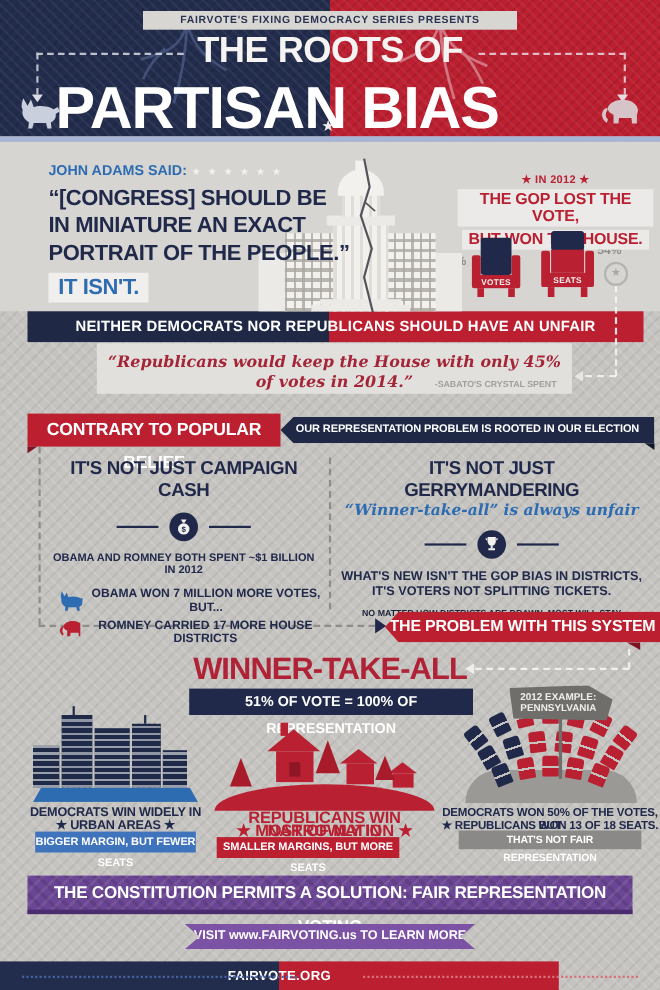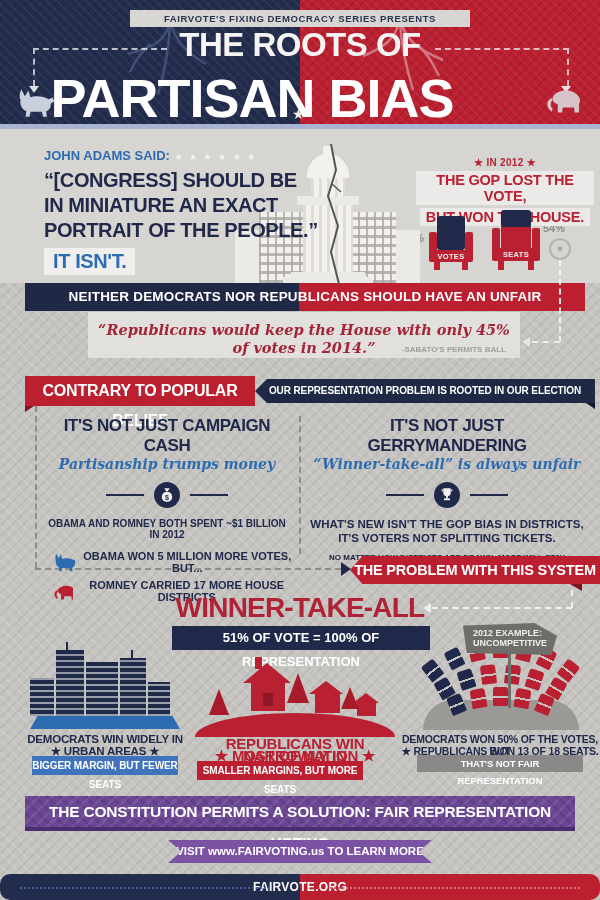--- a/index.html
+++ b/index.html
@@ -121,23 +121,23 @@
   
   .solution-banner{left:25px;top:796px;width:550px;height:31px;background:#6b4695;
     border-bottom:4px solid #4a2d6e;color:#fff;font-size:15.5px;font-weight:bold;line-height:31px;letter-spacing:-.2px;
     background-image:repeating-linear-gradient(135deg, rgba(255,255,255,.08) 0 3px, transparent 3px 9px),
                      repeating-linear-gradient(45deg, rgba(0,0,0,.10) 0 3px, transparent 3px 9px);}
   .solution-ribbon{left:168px;top:840px;width:264px;height:23px;background:#7c52a5;
     clip-path:polygon(0% 0%,100% 0%,95% 50%,100% 100%,0% 100%,5% 50%);
     color:#fff;font-size:11.5px;font-weight:bold;line-height:23px;}
 
   
-  .footer{left:0;top:874px;width:600px;height:26px;
+  .footer{left:0;top:874px;width:508px;height:26px;
     background:linear-gradient(90deg,#222c4c 0 50%,#bb1f30 50% 100%);
-    color:#fff;font-size:12px;font-weight:bold;line-height:26px;letter-spacing:.3px;border-radius:10px;}
+    color:#fff;font-size:12px;font-weight:bold;line-height:26px;letter-spacing:.3px;}
   .fdot-l{left:20px;top:887px;width:250px;border-top:2px dotted #46609f;}
   .fdot-r{left:330px;top:887px;width:250px;border-top:2px dotted #d6707b;}
 </style>
 </head>
 <body>
 
 <svg width="0" height="0" style="position:absolute">
   <defs>
     <symbol id="sym-donkey" viewBox="0 0 64 48">
       <path d="M10 2 l6 11 l5 -9 l4 11 C32 12 46 13 54 18 l6 -3 l3 6 l-6 4 c1 6 -2 10 -7 12 l1 9 h-6 l-2 -8 H25 l-2 8 h-6 l1 -9 C12 34 7 27 9 19 C6 14 8 7 10 2 Z"></path>
@@ -253,55 +253,54 @@
   </div>
 
   <div class="abs vdash" style="left:559px;top:260px;height:82px;z-index:3"></div>
   <div class="abs hdash" style="left:532px;top:341px;width:28px;z-index:3"></div>
   <div class="abs arr-left-lt" style="left:522px;top:337px;z-index:3"></div>
 
   <div class="abs banner ctr">NEITHER DEMOCRATS NOR REPUBLICANS SHOULD HAVE AN UNFAIR ADVANTAGE</div>
 
   <div class="abs quotebox">
     <div class="cbquote ctr">“Republicans would keep the House with only 45% of votes in 2014.”</div>
-    <div class="cbsource">-SABATO'S PERMITS BALL</div>
+    <div class="cbsource">-SABATO'S CRYSTAL SPENT</div>
   </div>
 
   <div class="abs ribbon-red ctr">CONTRARY TO POPULAR BELIEF</div>
   <div class="abs fold-red"></div>
   <div class="abs ribbon-navy ctr">OUR REPRESENTATION PROBLEM IS ROOTED IN OUR ELECTION STRUCTURE</div>
   <div class="abs fold-navy"></div>
 
   <div class="abs gdash" style="left:35px;top:406px;height:162px"></div>
   <div class="abs gdash" style="left:299px;top:416px;height:138px"></div>
   <div class="abs gdash-h" style="left:35px;top:568px;width:306px"></div>
   <div class="abs arr-right-navy" style="left:341px;top:562px"></div>
 
   <div class="abs ctr" style="left:42px;top:416px;width:250px">
     <div class="colhead">IT'S NOT JUST CAMPAIGN CASH</div>
-    <div class="colsub">Partisanship trumps money</div>
     <div style="display:flex;align-items:center;justify-content:center;gap:10px;margin-top:10px">
       <div class="iconline"></div>
       <div class="iconcircle">
         <svg width="18" height="18" viewBox="0 0 24 24">
           <path d="M8.5 3 h7 l-2.5 4 h-2 Z" fill="#f3f1ee"></path>
           <ellipse cx="12" cy="14.5" rx="7" ry="6.8" fill="#f3f1ee"></ellipse>
           <text x="12" y="18" font-size="9.5" font-weight="bold" fill="#20294a" text-anchor="middle" font-family="Liberation Sans, sans-serif">$</text>
         </svg>
       </div>
       <div class="iconline"></div>
     </div>
     <div class="bodytxt" style="font-size:10px;margin-top:10px">OBAMA AND ROMNEY BOTH SPENT ~$1 BILLION IN 2012</div>
     <div style="display:flex;align-items:center;gap:8px;margin-top:10px;justify-content:flex-start;padding-left:10px">
       <svg width="26" height="19">
           <use href="#sym-donkey" fill="#2d6cb0" width="26" height="19"></use>
         </svg>
-      <span class="bodytxt" style="font-size:11px">OBAMA WON 5 MILLION MORE VOTES, BUT...</span>
-    </div>
-    <div style="display:flex;align-items:flex-end;gap:8px;margin-top:5px;justify-content:flex-start;padding-left:10px">
+      <span class="bodytxt" style="font-size:11px">OBAMA WON 7 MILLION MORE VOTES, BUT...</span>
+    </div>
+    <div style="display:flex;align-items:flex-start;gap:8px;margin-top:5px;justify-content:flex-start;padding-left:10px">
       <svg width="26" height="19">
           <use href="#sym-elephant" fill="#b92031" width="26" height="19"></use>
         </svg>
       <span class="bodytxt" style="font-size:11px">ROMNEY CARRIED 17 MORE HOUSE DISTRICTS</span>
     </div>
   </div>
 
   <div class="abs ctr" style="left:310px;top:416px;width:274px">
     <div class="colhead">IT'S NOT JUST GERRYMANDERING</div>
     <div class="colsub">“Winner-take-all” is always unfair</div>
@@ -391,21 +390,21 @@
     <div class="abs pchair r" style="left:66px;top:74px;transform:rotate(-10deg)"></div>
     <div class="abs pchair r" style="left:88px;top:72px"></div>
     <div class="abs pchair r" style="left:110px;top:74px;transform:rotate(10deg)"></div>
     <div class="abs pchair r" style="left:132px;top:80px;transform:rotate(22deg)"></div>
 
     <div class="abs" style="left:103px;top:38px;width:3px;height:55px;background:#706e6b;z-index:3"></div>
     <div class="abs" style="left:58px;top:8px;width:94px;height:32px;background:#706e6b;z-index:3;
          clip-path:polygon(0 8%,76% 0,100% 40%,94% 100%,4% 94%)">
       <div style="color:#f0efed;font-size:9px;font-weight:bold;padding:5px 0 0 10px;line-height:10px">
         <div>2012 EXAMPLE:</div>
-        <div>UNCOMPETITIVE</div>
+        <div>PENNSYLVANIA</div>
       </div>
     </div>
     <div class="abs ctr blabel-navy" style="left:-8px;top:118px;width:206px;font-size:10.5px">DEMOCRATS WON 50% OF THE VOTES, BUT</div>
     <div class="abs ctr blabel-navy" style="left:-8px;top:130px;width:206px;font-size:10.5px">★ REPUBLICANS WON 13 OF 18 SEATS. ★</div>
     <div class="abs bbar ctr" style="left:12px;top:140px;width:166px;height:17px;background:#8b8987;font-size:9.5px;line-height:17px">THAT'S NOT FAIR REPRESENTATION</div>
   </div>
 
   <div class="abs solution-banner ctr">THE CONSTITUTION PERMITS A SOLUTION: FAIR REPRESENTATION VOTING</div>
   <div class="abs solution-ribbon ctr">VISIT www.FAIRVOTING.us TO LEARN MORE</div>
 

